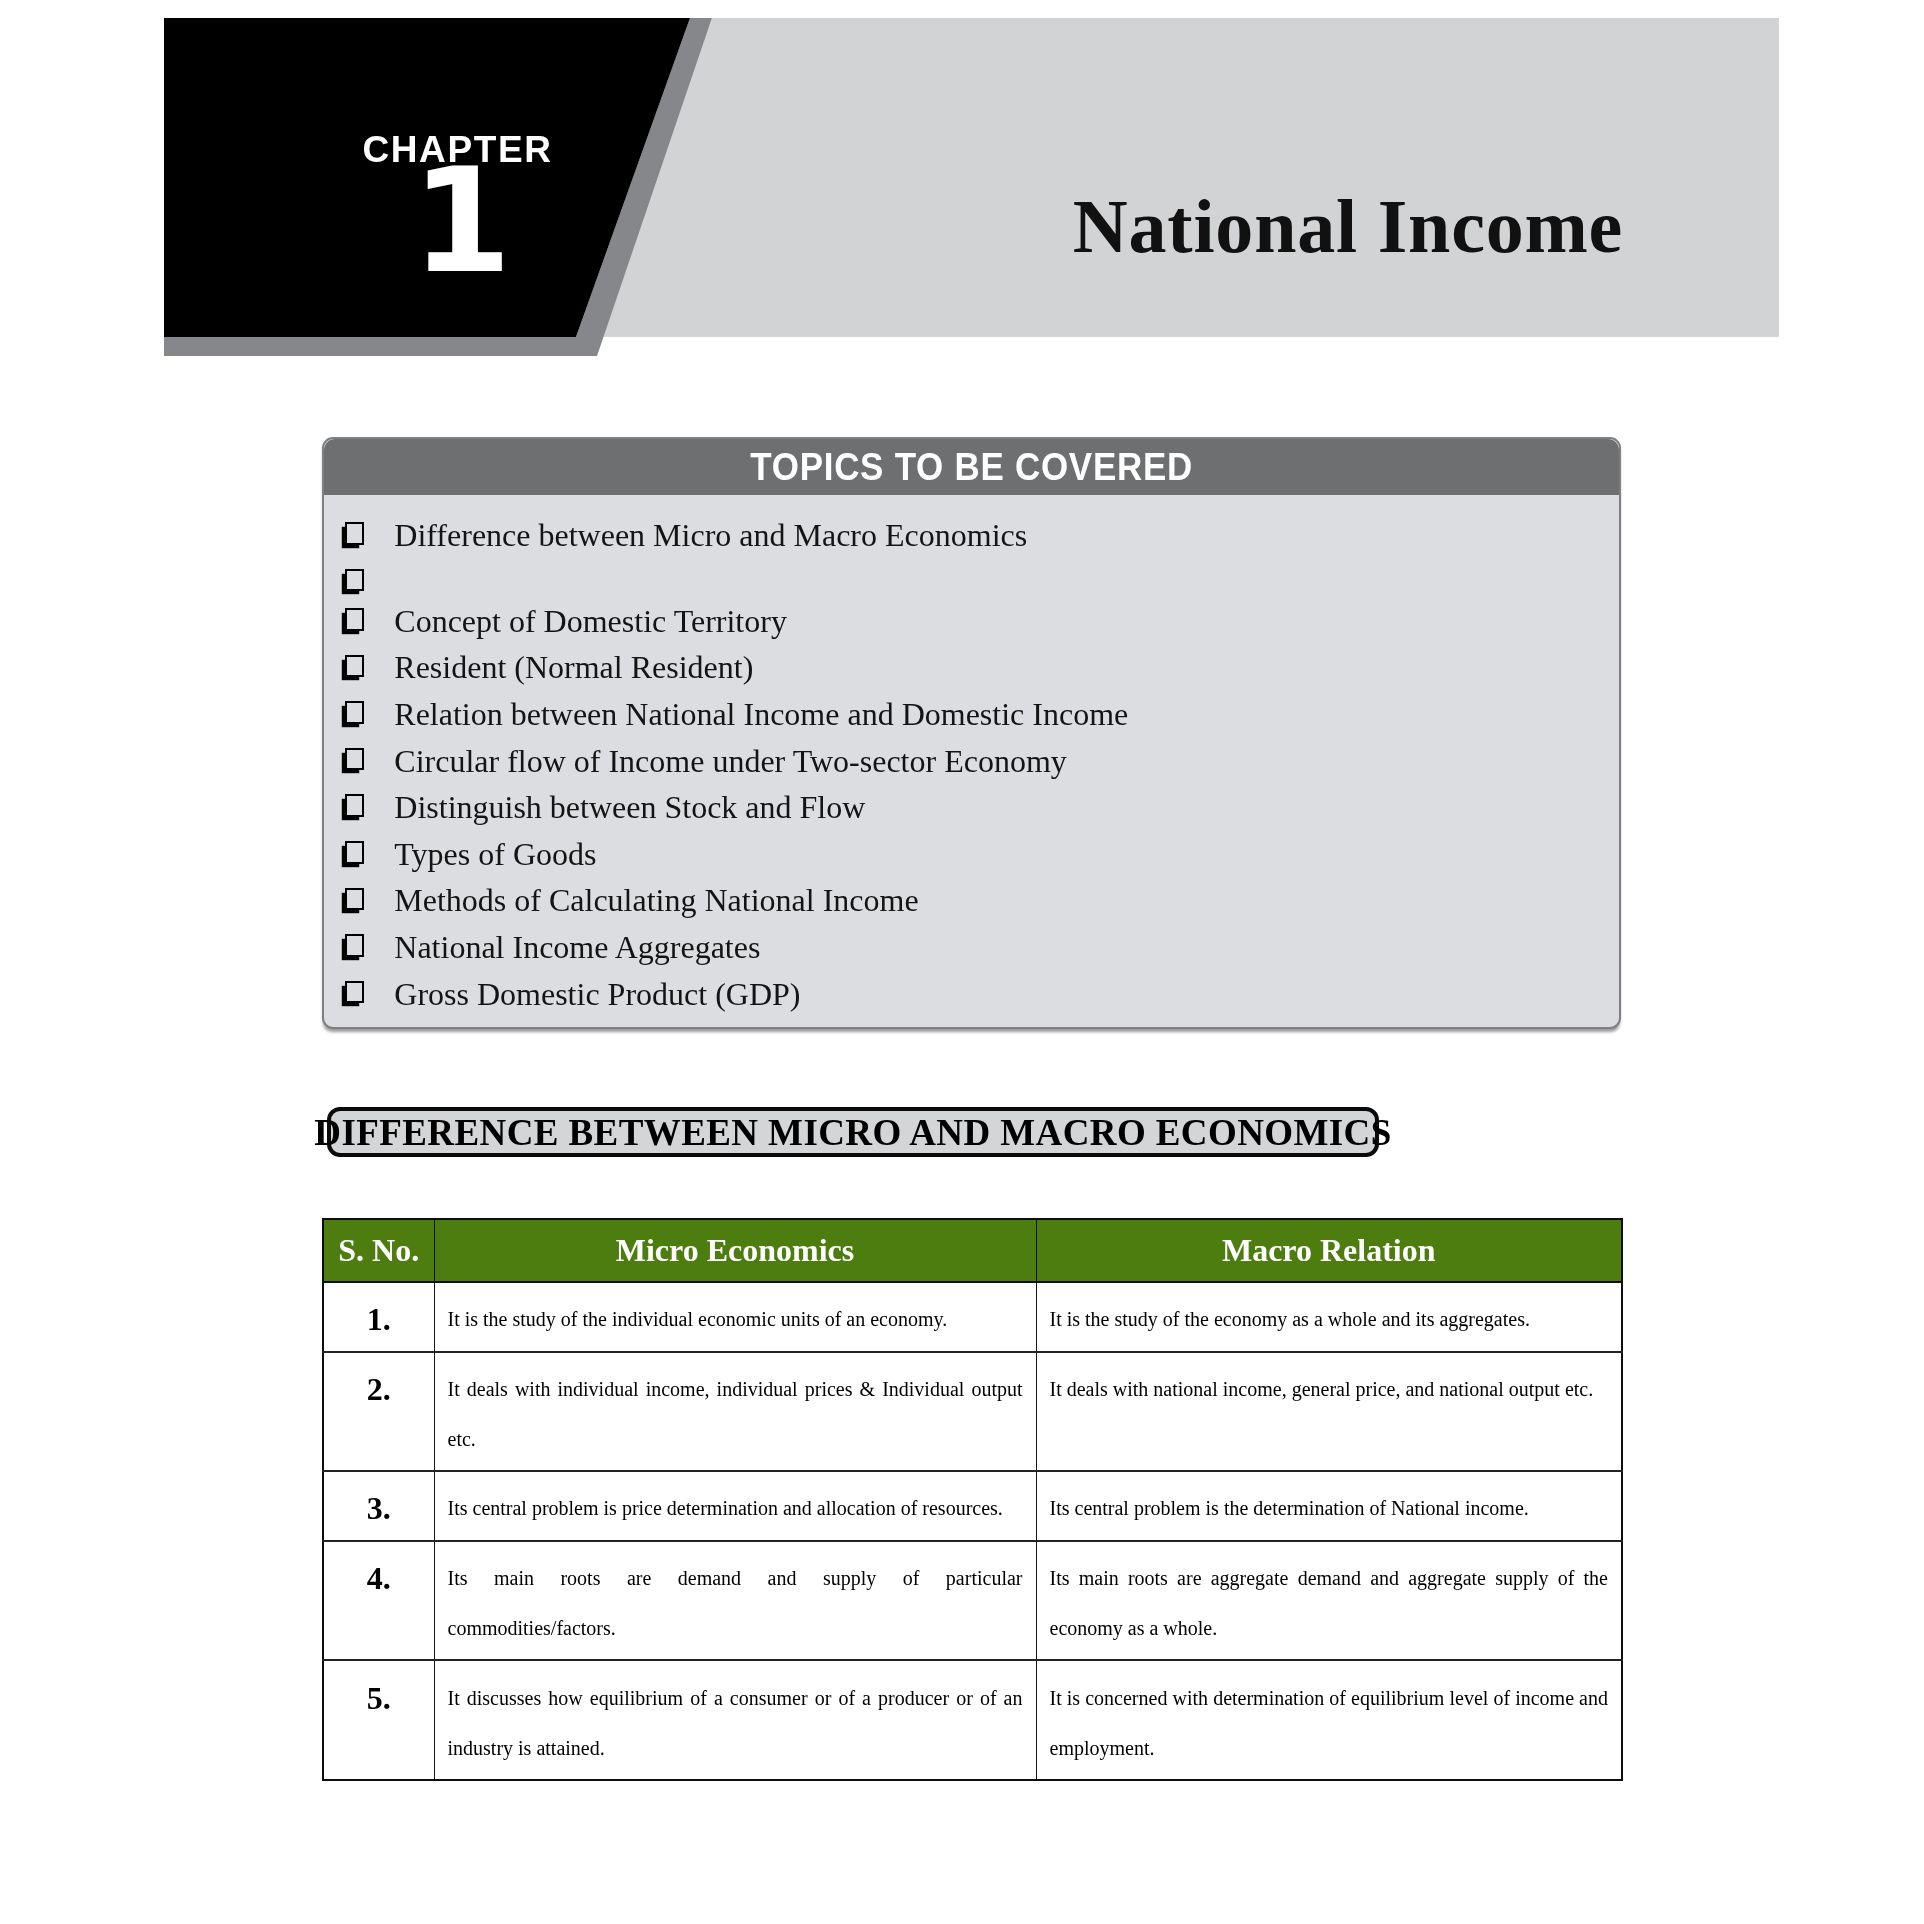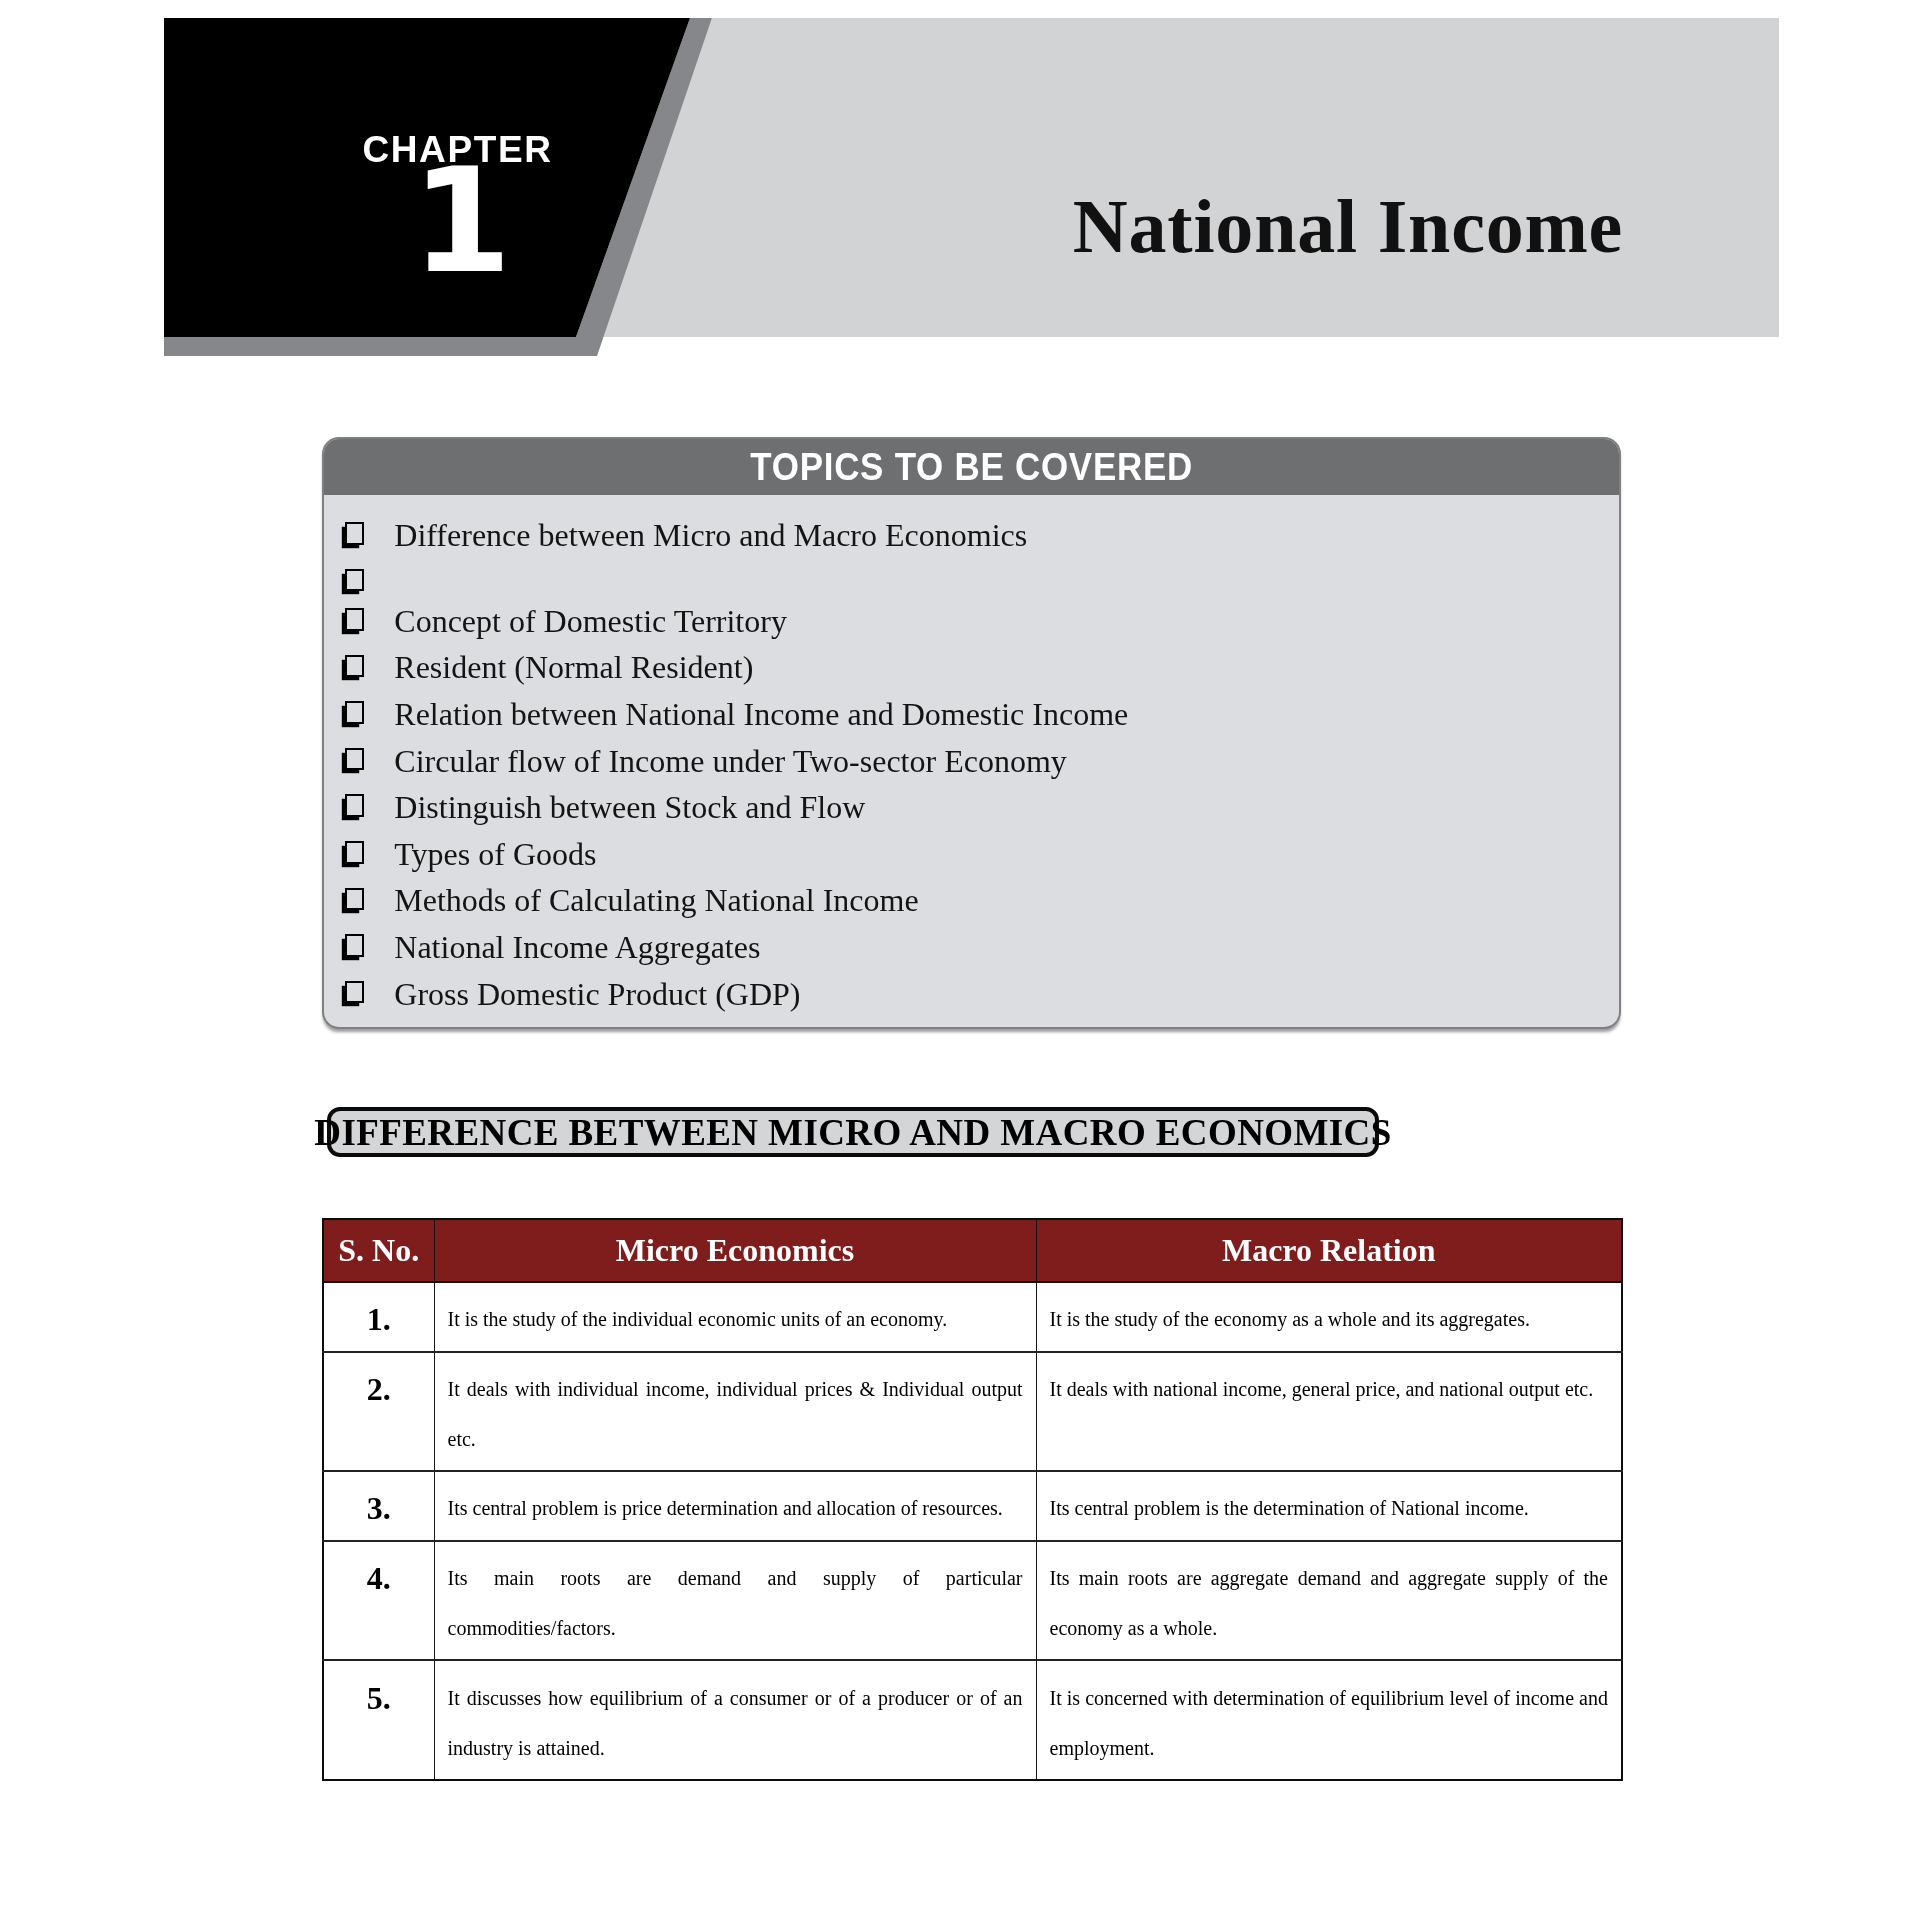--- a/index.html
+++ b/index.html
@@ -23,21 +23,21 @@
     font-weight:bold; font-size:37px; letter-spacing:1.6px; }
   .chapter-number { position:absolute; left:341px; top:135px; width:241px;
     text-align:center; color:#ffffff; font-family:"DejaVu Sans", sans-serif;
     font-weight:bold; font-size:144px; line-height:136px; }
   .chapter-title { position:absolute; left:971px; top:160px; width:754px;
     text-align:center; color:#111111; font-family:Liberation Serif, serif;
     font-weight:bold; font-size:76px; line-height:96px; letter-spacing:0.8px; }
 
   
   .topics-panel { position:absolute; left:322px; top:437px; width:1299px; height:592px;
-    background:#dcdde0; border:2.4px solid #7e8082; border-radius:17px;
+    background:#dcdde0; border:2.4px solid #7e8082; border-radius:11px;
     box-shadow:0 4px 3.2px -1.6px #9b9b9d; overflow:hidden; }
   .topics-header { height:56px; background:#6e6f71; border-radius:11.2px 11.2px 0 0;
     display:flex; align-items:center; justify-content:center; }
   .topics-header span { color:#ffffff; font-family:"Liberation Sans", sans-serif;
     font-weight:bold; font-size:38px; letter-spacing:0.8px; display:inline-block;
     transform:scaleX(0.92); }
   .topics-list { list-style:none; padding:24px 32px 0 17.6px; }
   .topics-list li { display:flex; align-items:flex-start; margin-bottom:13.6px;
     font-size:32px; line-height:33px; color:#141414; }
   .bullet { flex:none; width:19px; height:22.5px; border:2.4px solid #000;
@@ -49,21 +49,21 @@
     display:flex; align-items:center; justify-content:center;
     font-weight:bold; font-size:37px; color:#000; letter-spacing:0.4px; white-space:nowrap; }
 
   
   table.compare { position:absolute; left:322px; top:1218px; width:1299px;
     border-collapse:collapse; table-layout:fixed; background:#ffffff;
     border:2.4px solid #0d0d0d; }
   table.compare col.c-sno   { width:111px; }
   table.compare col.c-micro { width:602px; }
   table.compare col.c-macro { width:586px; }
-  table.compare th { background:#7f1d1d; color:#ffffff; font-weight:bold; font-size:32px;
+  table.compare th { background:#4d7c0f; color:#ffffff; font-weight:bold; font-size:32px;
     height:63px; text-align:center; vertical-align:middle;
     border:1.6px solid #111; border-bottom:2.4px solid #111; }
   table.compare td { font-size:20px; line-height:50px; color:#000;
     padding:11.2px 13px 6.4px 13px; text-align:justify; vertical-align:top;
     border:1.6px solid #151515; border-top:2.4px solid #232323; }
   table.compare td.sno { text-align:center; font-weight:bold; font-size:32px; padding-left:3.2px; padding-right:3.2px; }
 </style>
 </head>
 <body>
 

